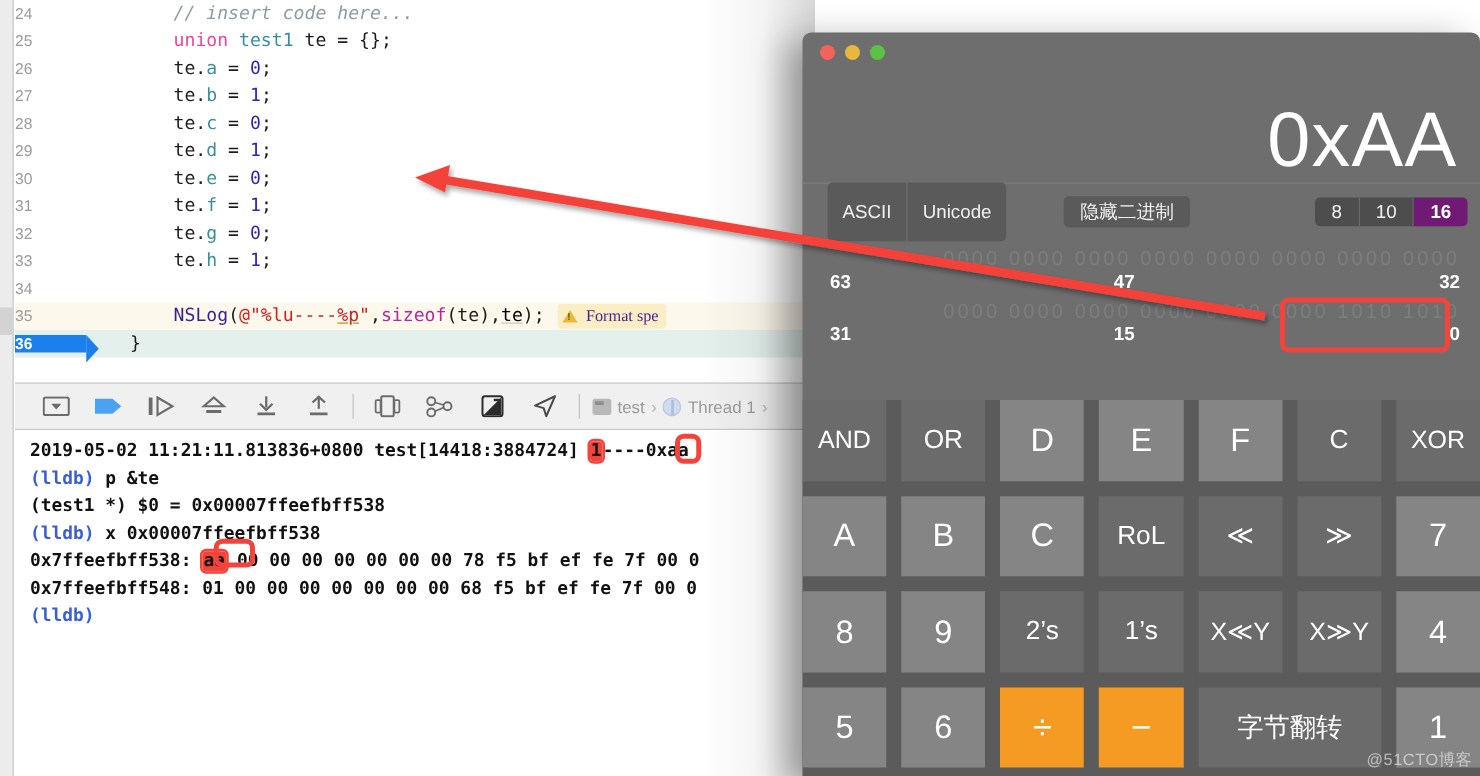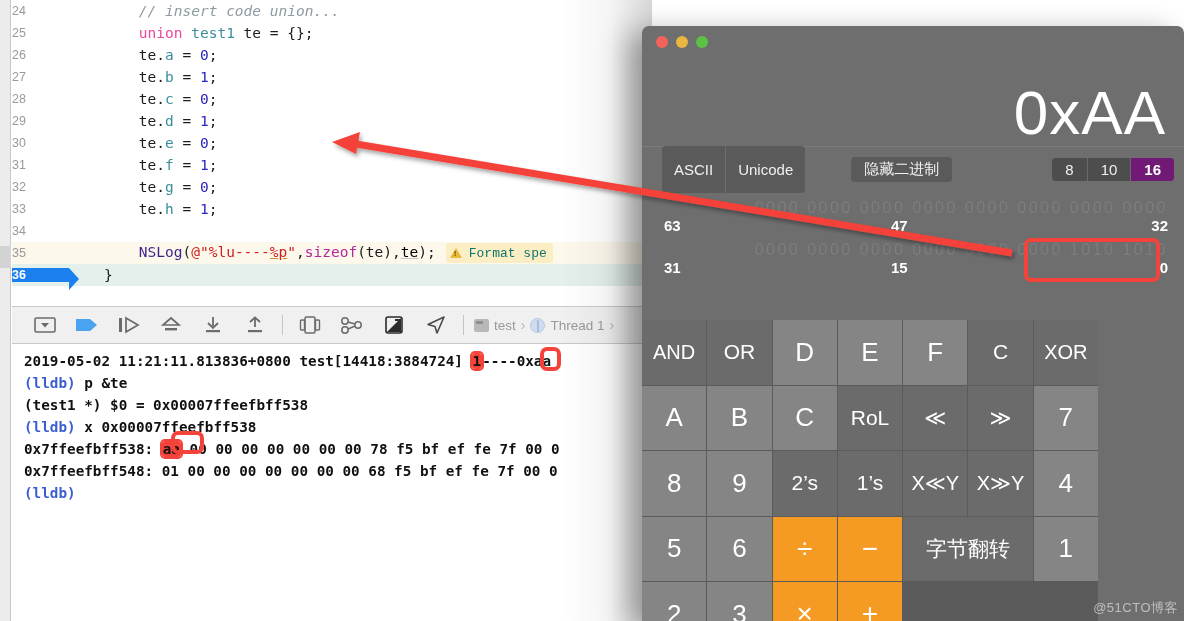--- a/index.html
+++ b/index.html
@@ -74,21 +74,21 @@
     width: 0; height: 0; margin-right: 7px;
     border-left: 6px solid transparent; border-right: 6px solid transparent;
     border-bottom: 10px solid #e8b93a; position: relative;
   }
   .warn-tri::after {
     content: "!"; position: absolute; left: -2px; top: 2px;
     font-size: 8px; color: #6a5200; font-family: "Liberation Sans", sans-serif;
     font-weight: bold; line-height: 8px;
   }
   .warn-text {
-    font-family: Liberation Mono, monospace; font-size: 13px; color: #0f766e;
+    font-family: Liberation Serif, serif; font-size: 13px; color: #4c1d95;
   }
 
   
   .dbg-bar {
     position: absolute; left: 12px; top: 306px; right: 0; height: 38px;
     background: #f0f0f0;
     border-top: 1px solid #c9c9c9; border-bottom: 1px solid #c9c9c9;
     display: flex; align-items: center; padding-left: 12px; gap: 0px;
   }
   .dbg-icon {
@@ -197,26 +197,26 @@
     font-size: 16px; color: #7d7d7d; letter-spacing: 2.5px;
     white-space: pre; text-align: right; padding-right: 4px;
   }
   .bin-labels { position: relative; height: 18px; }
   .bin-lab {
     position: absolute; font-size: 15px; color: #ffffff; font-weight: bold;
     font-family: "Liberation Sans", sans-serif;
   }
 
   .keypad {
-    position: absolute; left: 0; top: 294px; width: 456px; bottom: 0;
+    position: absolute; left: 0; top: 294px; width: 542px; bottom: 0;
     display: grid;
     grid-template-columns: repeat(7, 1fr);
     grid-auto-rows: 64.5px;
     background: #5b5b5b;
-    gap: 1px;
+    gap: 12px;
   }
   .key {
     display: flex; align-items: center; justify-content: center;
     color: #ffffff; font-family: "Liberation Sans", sans-serif;
     font-size: 26px; font-weight: 300;
   }
   .key.op   { background: #6b6b6b; font-size: 21px; }
   .key.dig  { background: #858585; }
   .key.acc  { background: #f59a23; font-size: 28px; }
   .key.cjk  { font-size: 21px; }
@@ -238,21 +238,21 @@
 <div id="root">
 
   <div id="xcode">
 
     <div class="xc-left-strip"></div>
     <div class="xc-top-panel"></div>
     <div class="xc-right-panel"></div>
 
     <div class="xc-editor">
       <div class="code-area" id="code-area">
-          <div class="code-line"><div class="gutter">24</div><div class="code-text"><span class="tok-plain">        </span><span class="tok-cmt">// insert code union...</span></div></div>
+          <div class="code-line"><div class="gutter">24</div><div class="code-text"><span class="tok-plain">        </span><span class="tok-cmt">// insert code here...</span></div></div>
           <div class="code-line"><div class="gutter">25</div><div class="code-text"><span class="tok-plain">        </span><span class="tok-kw">union</span><span class="tok-plain"> </span><span class="tok-type">test1</span><span class="tok-plain"> te = {};</span></div></div>
           <div class="code-line"><div class="gutter">26</div><div class="code-text"><span class="tok-plain">        te.</span><span class="tok-type">a</span><span class="tok-plain"> = </span><span class="tok-num">0</span><span class="tok-plain">;</span></div></div>
           <div class="code-line"><div class="gutter">27</div><div class="code-text"><span class="tok-plain">        te.</span><span class="tok-type">b</span><span class="tok-plain"> = </span><span class="tok-num">1</span><span class="tok-plain">;</span></div></div>
           <div class="code-line"><div class="gutter">28</div><div class="code-text"><span class="tok-plain">        te.</span><span class="tok-type">c</span><span class="tok-plain"> = </span><span class="tok-num">0</span><span class="tok-plain">;</span></div></div>
           <div class="code-line"><div class="gutter">29</div><div class="code-text"><span class="tok-plain">        te.</span><span class="tok-type">d</span><span class="tok-plain"> = </span><span class="tok-num">1</span><span class="tok-plain">;</span></div></div>
           <div class="code-line"><div class="gutter">30</div><div class="code-text"><span class="tok-plain">        te.</span><span class="tok-type">e</span><span class="tok-plain"> = </span><span class="tok-num">0</span><span class="tok-plain">;</span></div></div>
           <div class="code-line"><div class="gutter">31</div><div class="code-text"><span class="tok-plain">        te.</span><span class="tok-type">f</span><span class="tok-plain"> = </span><span class="tok-num">1</span><span class="tok-plain">;</span></div></div>
           <div class="code-line"><div class="gutter">32</div><div class="code-text"><span class="tok-plain">        te.</span><span class="tok-type">g</span><span class="tok-plain"> = </span><span class="tok-num">0</span><span class="tok-plain">;</span></div></div>
           <div class="code-line"><div class="gutter">33</div><div class="code-text"><span class="tok-plain">        te.</span><span class="tok-type">h</span><span class="tok-plain"> = </span><span class="tok-num">1</span><span class="tok-plain">;</span></div></div>
           <div class="code-line"><div class="gutter">34</div><div class="code-text"></div></div>

